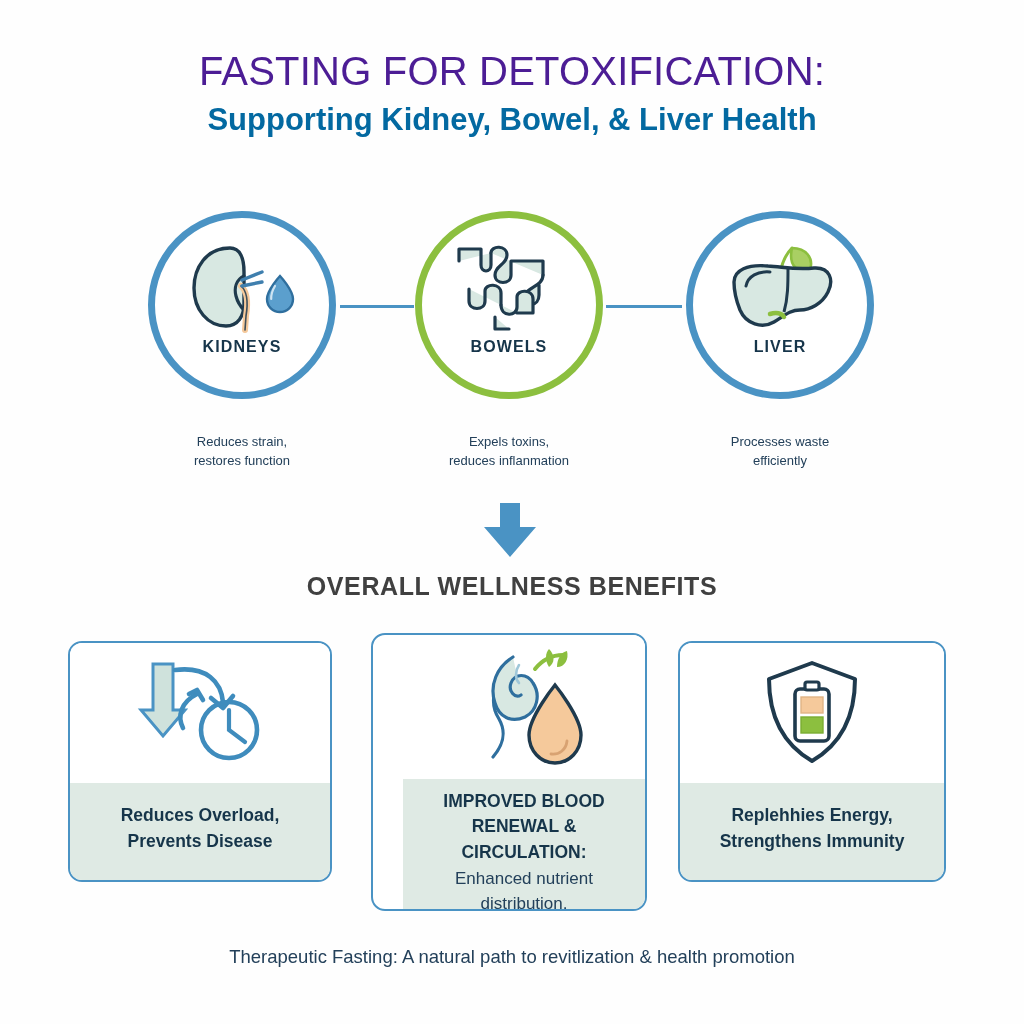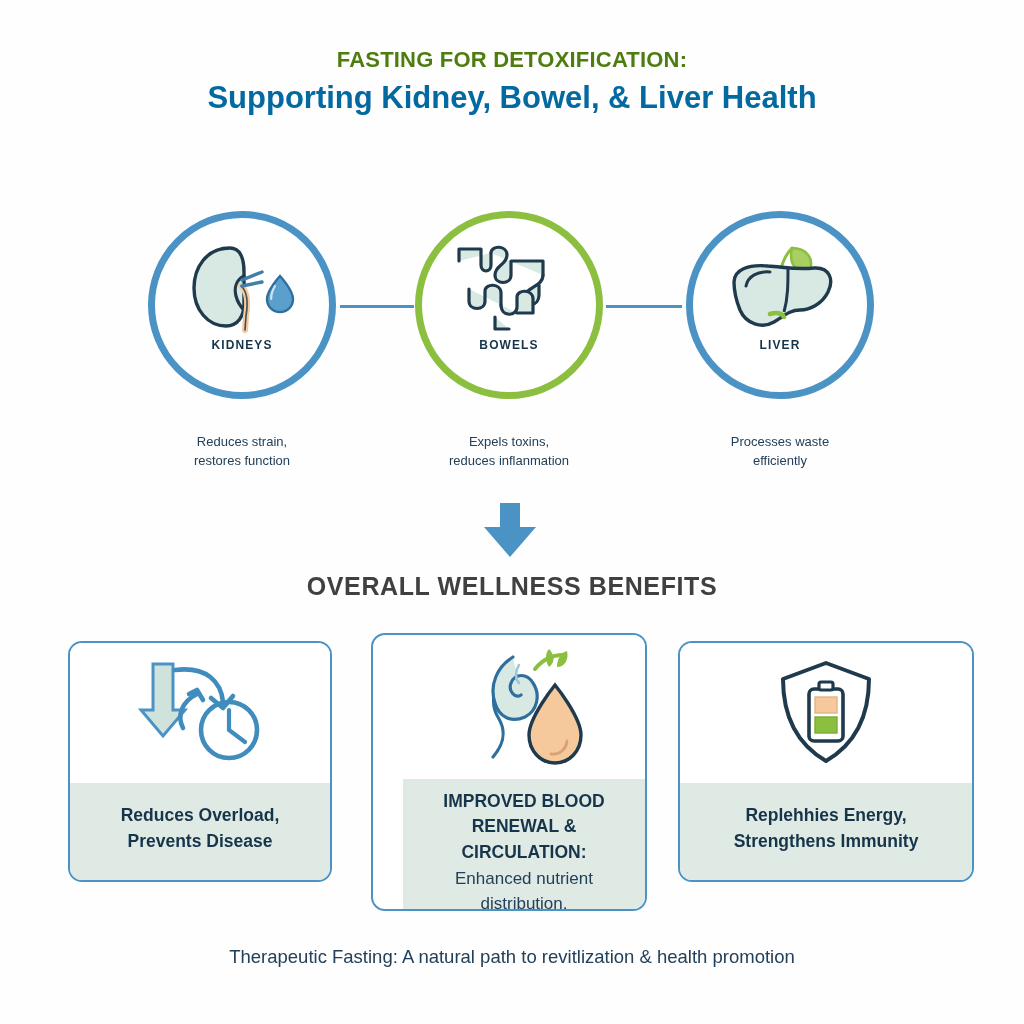--- a/index.html
+++ b/index.html
@@ -23,24 +23,24 @@
 
   
   #title-block {
     position: absolute;
     top: 46px;
     left: 0;
     width: 1024px;
     text-align: center;
   }
   #title-line1 {
-    font-size: 22px;
-    font-weight: bold;
+    font-size: 40px;
+    font-weight: normal;
     letter-spacing: 0.2px;
-    color: #4d7c0f;
+    color: #4c1d95;
     line-height: 1.25;
   }
   #title-line2 {
     font-size: 31px;
     font-weight: bold;
     color: #0369a1;
     line-height: 1.3;
     margin-top: 4px;
   }
 
@@ -67,21 +67,21 @@
   .ring-green { border: 7px solid #8cbf3f; }
 
   .organ-icon {
     margin-top: 22px;
     height: 96px;
     display: flex;
     align-items: center;
     justify-content: center;
   }
   .organ-label {
-    font-size: 12px;
+    font-size: 16px;
     font-weight: bold;
     letter-spacing: 1.1px;
     color: #16354a;
     margin-top: 2px;
   }
   .organ-caption {
     margin-top: 34px;
     font-size: 13px;
     line-height: 1.45;
     color: #23405a;
@@ -307,21 +307,21 @@
       </svg>
     </div>
     <div class="card-text-area">
       <div class="card-title">IMPROVED BLOOD
 RENEWAL &amp; CIRCULATION:</div>
       <div class="card-sub">Enhanced nutrient distribution,
 boosts healing</div>
     </div>
   </div>
 
-  <div class="benefit-card" style="left:678px; top:641px; width:296px; height:241px;">
+  <div class="benefit-card" style="left:678px; top:641px; width:268px; height:241px;">
     <div class="card-icon-area" style="height:140px;">
       <svg width="110" height="112" viewBox="0 0 110 112">
 
         <path d="M55 6 L98 22 C98 58 86 86 55 104 C24 86 12 58 12 22 Z" fill="#ffffff" stroke="#1f3a4d" stroke-width="4" stroke-linejoin="round"></path>
 
         <rect x="38" y="32" width="34" height="52" rx="5" fill="#ffffff" stroke="#1f3a4d" stroke-width="3.6"></rect>
 
         <rect x="48" y="25" width="14" height="8" rx="2" fill="#ffffff" stroke="#1f3a4d" stroke-width="3.2"></rect>
 
         <rect x="44" y="40" width="22" height="16" fill="#f5c99b" stroke="#e0b485" stroke-width="1.4"></rect>

